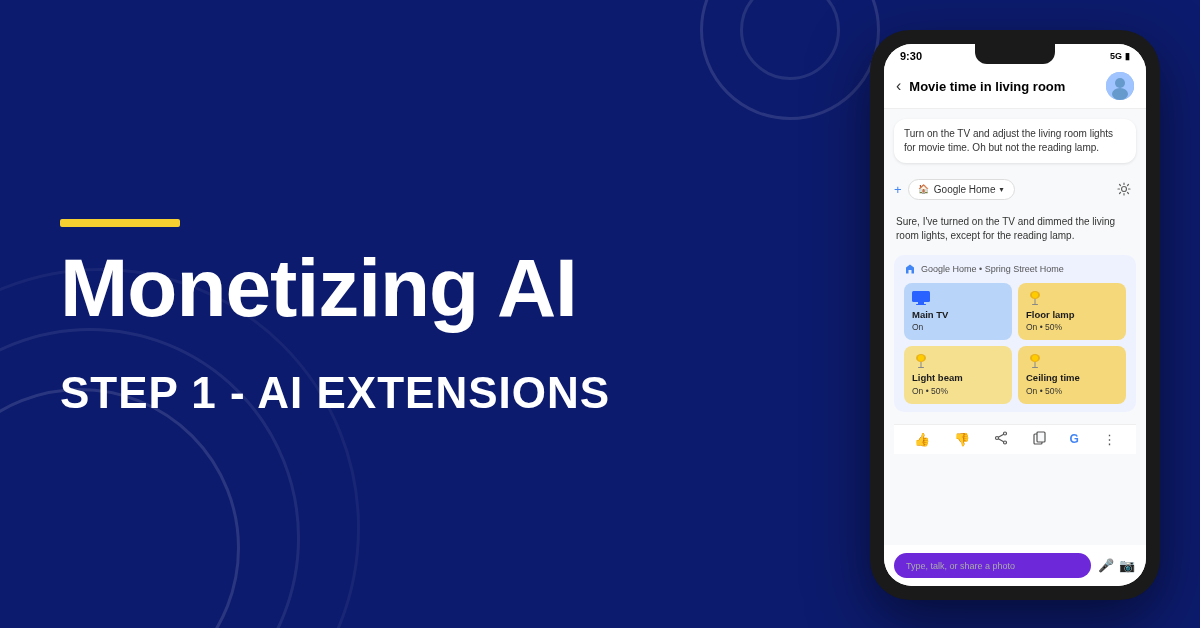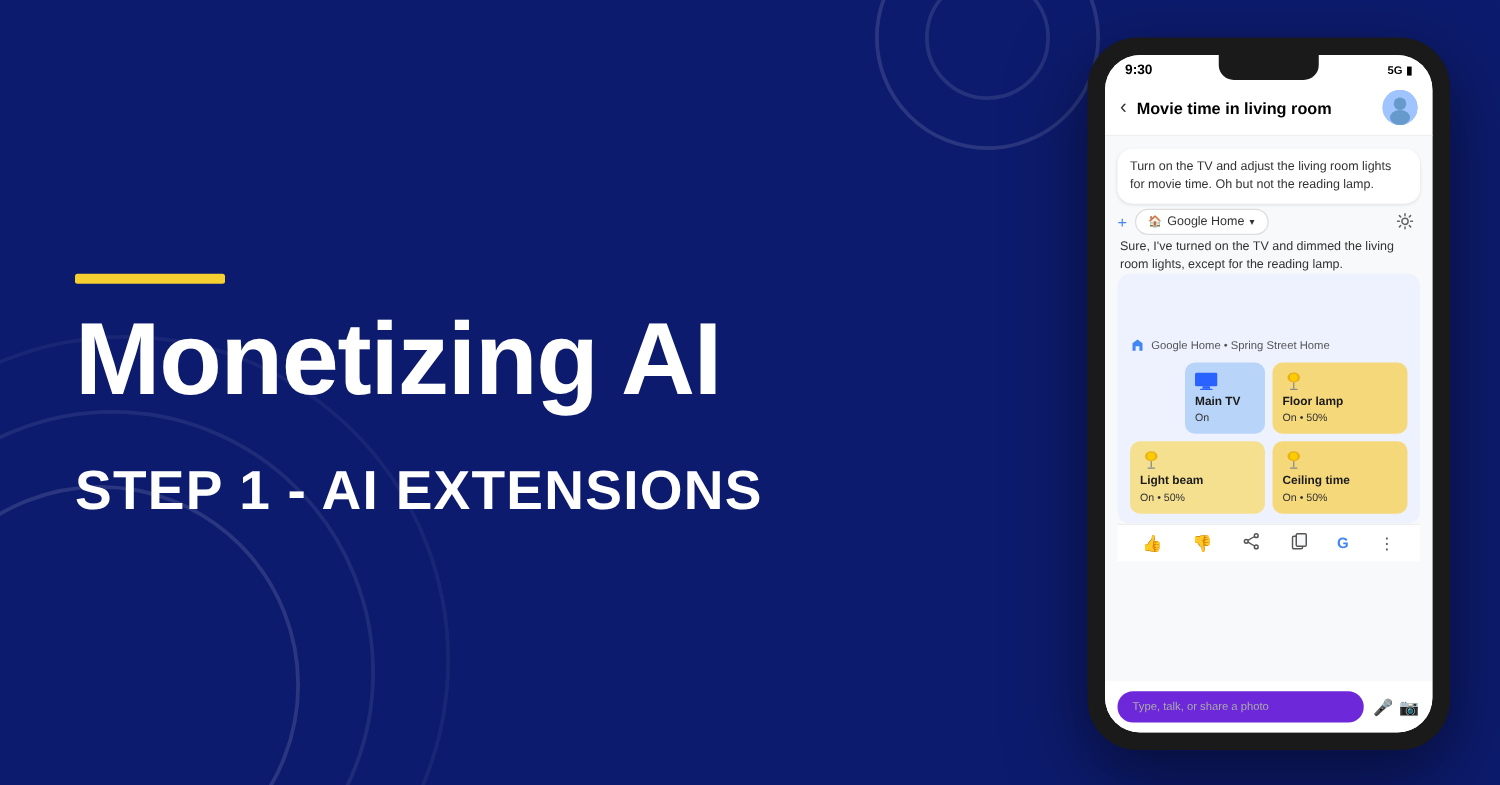--- a/index.html
+++ b/index.html
@@ -185,21 +185,21 @@
       font-size: 12px;
     }
 
     
     .chat-body {
       flex: 1;
       padding: 10px 10px 6px;
       overflow: hidden;
       display: flex;
       flex-direction: column;
-      gap: 0;
+      gap: 12px;
       background: #f8f9fa;
     }
 
     
     .user-message {
       background: #fff;
       border-radius: 12px;
       padding: 8px 10px;
       font-size: 10px;
       color: #333;
@@ -254,37 +254,36 @@
       border-radius: 10px;
       padding: 8px 10px;
     }
     .google-home-header {
       display: flex;
       align-items: center;
       gap: 5px;
       font-size: 9px;
       color: #555;
       margin-bottom: 8px;
-      margin-top: 43px;
     }
 
     .device-grid {
       display: grid;
       grid-template-columns: 1fr 1fr;
       gap: 6px;
     }
 
     .device-card {
       border-radius: 8px;
       padding: 8px 8px;
       display: flex;
       flex-direction: column;
       gap: 2px;
     }
-    .device-card.blue { background: #b8d4f8; margin-left: 44px; }
+    .device-card.blue { background: #b8d4f8; }
     .device-card.yellow { background: #f5d87a; }
     .device-card.yellow-light { background: #f5e090; }
 
     .device-icon {
       width: 18px;
       height: 14px;
       margin-bottom: 2px;
       display: flex;
       align-items: center;
       justify-content: center;

